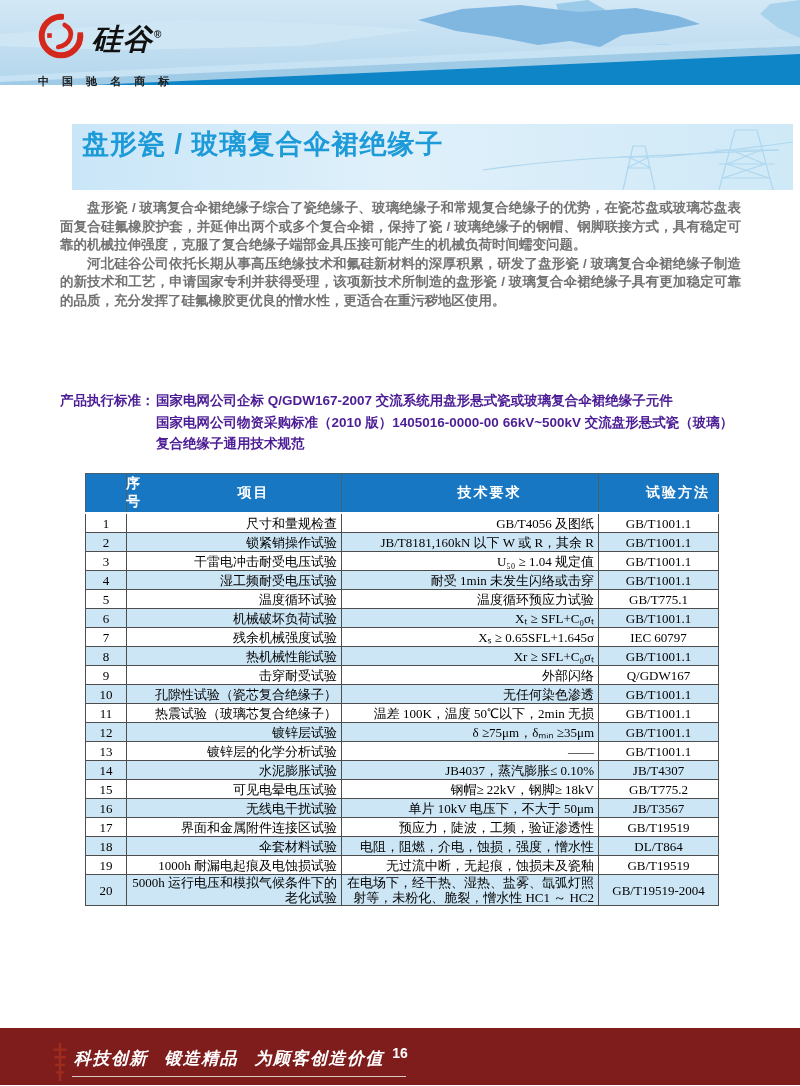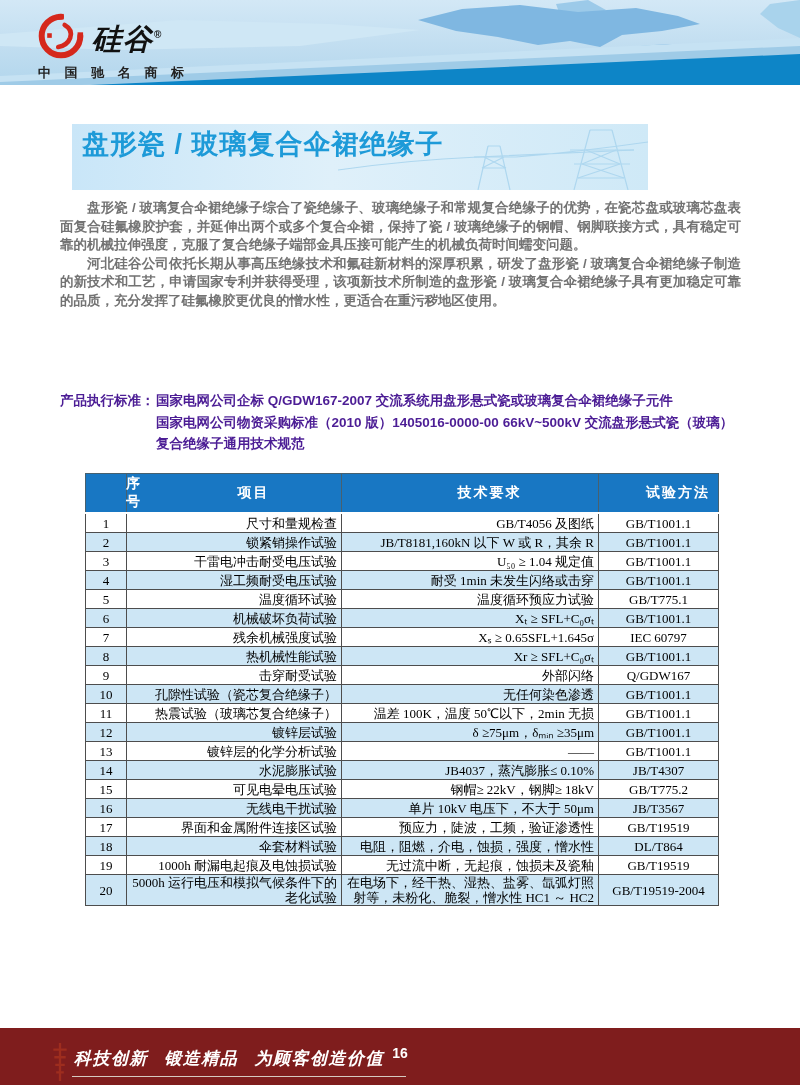--- a/index.html
+++ b/index.html
@@ -17,26 +17,26 @@
   .header svg.decor{position:absolute;top:0;left:0;}
   .logo{position:absolute;left:38px;top:13px;width:180px;}
   .logo-row{display:flex;align-items:flex-start;}
   .logo-mark{width:46px;height:46px;flex:0 0 46px;}
   .logo-text{
     font-size:29px;font-weight:900;color:#111;line-height:44px;
     margin-left:8px;letter-spacing:2px;font-style:italic;
   }
   .logo-reg{font-size:10px;font-weight:700;color:#111;vertical-align:super;font-style:normal;}
   .logo-sub{
-    margin-top:3px;font-size:13px;font-weight:700;color:#222;
+    margin-top:13px;font-size:11px;font-weight:700;color:#222;
     letter-spacing:5px;white-space:nowrap;
   }
   
   .title-banner{
-    position:absolute;top:124px;left:72px;width:576px;height:66px;
+    position:absolute;top:124px;left:72px;width:721px;height:66px;
     background:linear-gradient(90deg,#c9e6f8 0%,#dff0fa 45%,#cfe9f7 100%);
     overflow:hidden;
   }
   .title-banner svg.towers{position:absolute;right:0;top:0;}
   .title-zh{
     position:relative;margin:3px 0 0 10px;font-size:27px;font-weight:700;
     color:#1d9ad8;line-height:34px;letter-spacing:1px;
   }
   .title-en{
     position:relative;margin:0 0 0 10px;font-size:18.5px;color:#1a1a1a;

